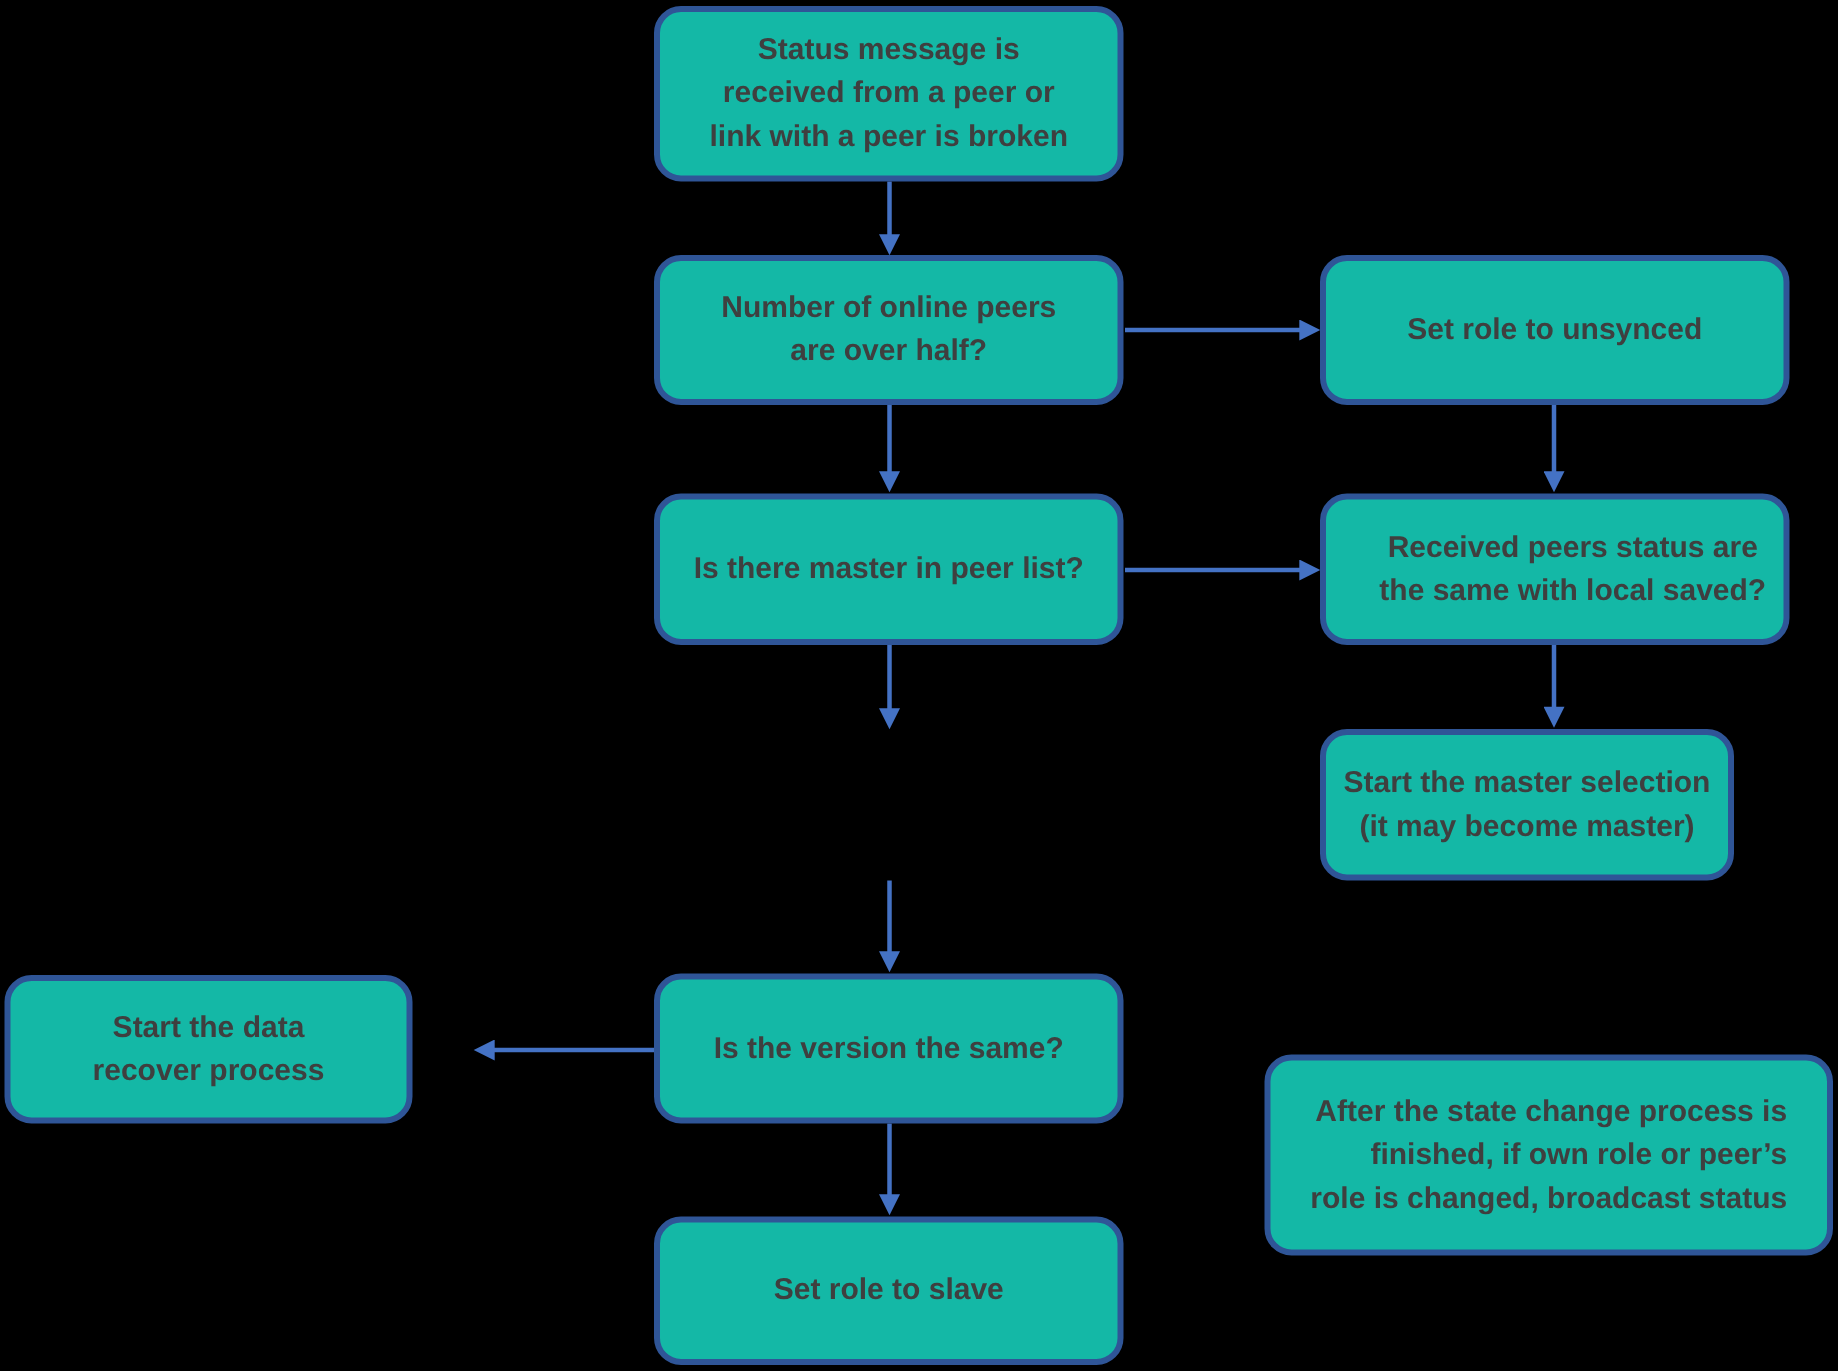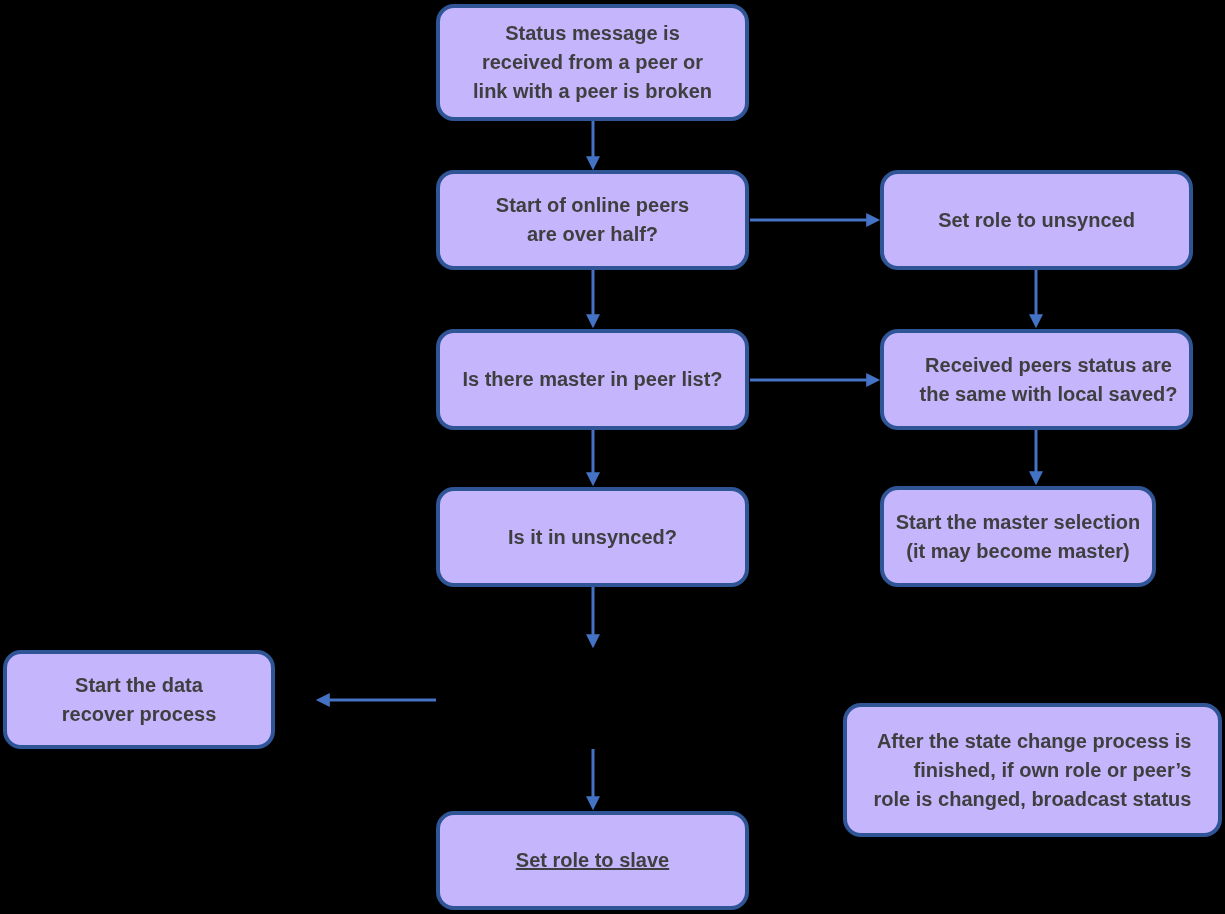--- a/index.html
+++ b/index.html
@@ -15,40 +15,40 @@
     position: absolute;
     left: 0; top: 0;
     width: 1225px; height: 914px;
     z-index: 1;
   }
   .node {
     position: absolute;
     box-sizing: border-box;
     border: 4px solid #2f5597;
     border-radius: 18px;
-    background: #c4b5fd;
+    background: #14b8a6;
     color: #3f3f3f;
     font-size: 20px;
     font-weight: 700;
     line-height: 29px;
     text-align: center;
     white-space: pre-line;
     display: flex;
     align-items: center;
     justify-content: center;
     padding: 4px 10px;
     z-index: 2;
   }
   
   .n1  { left: 436px; top: 4px;   width: 313px; height: 117px; }
   .n2  { left: 436px; top: 170px; width: 313px; height: 100px; }
   .n4  { left: 436px; top: 329px; width: 313px; height: 101px; }
   .n6  { left: 436px; top: 487px; width: 313px; height: 100px; }
   .n9  { left: 436px; top: 649px; width: 313px; height: 100px; }
-  .n10 { left: 436px; top: 811px; width: 313px; height: 99px; text-decoration: underline;  }
+  .n10 { left: 436px; top: 811px; width: 313px; height: 99px;  }
   
   .n3  { left: 880px; top: 170px; width: 313px; height: 100px; }
   .n5  { left: 880px; top: 329px; width: 313px; height: 101px; padding-left: 34px; }
   .n7  { left: 880px; top: 486px; width: 276px; height: 101px; }
   
   .n8  { left: 3px;   top: 650px; width: 272px; height: 99px;  }
   
   .n11 { left: 843px; top: 703px; width: 379px; height: 134px; text-align: right; }
 </style>
 </head>
@@ -70,29 +70,29 @@
     <path d="M593 430 V 482" stroke="#4472c4" stroke-width="3" fill="none" marker-end="url(#arrow)"></path>
     <path d="M1036 430 V 481" stroke="#4472c4" stroke-width="3" fill="none" marker-end="url(#arrow)"></path>
     <path d="M593 587 V 644" stroke="#4472c4" stroke-width="3" fill="none" marker-end="url(#arrow)"></path>
     <path d="M436 700 H 320" stroke="#4472c4" stroke-width="3" fill="none" marker-end="url(#arrow)"></path>
     <path d="M593 749 V 806" stroke="#4472c4" stroke-width="3" fill="none" marker-end="url(#arrow)"></path>
   </svg>
 
   <div class="node n1">Status message is
 received from a peer or
 link with a peer is broken</div>
-  <div class="node n2">Start of online peers
+  <div class="node n2">Number of online peers
 are over half?</div>
   <div class="node n3">Set role to unsynced</div>
   <div class="node n4">Is there master in peer list?</div>
   <div class="node n5">Received peers status are
 the same with local saved?</div>
-  <div class="node n6">Is it in unsynced?</div>
   <div class="node n7">Start the master selection
 (it may become master)</div>
   <div class="node n8">Start the data
 recover process</div>
+  <div class="node n9">Is the version the same?</div>
   <div class="node n10">Set role to slave</div>
   <div class="node n11">After the state change process is
 finished, if own role or peer’s
 role is changed, broadcast status</div>
 
 </div>
 
 </body></html>

